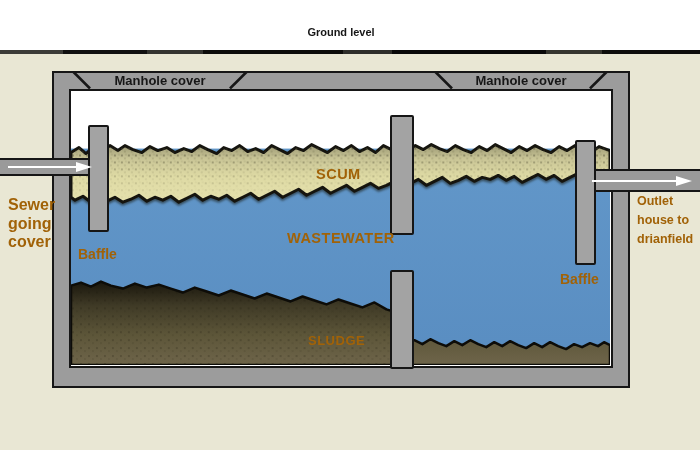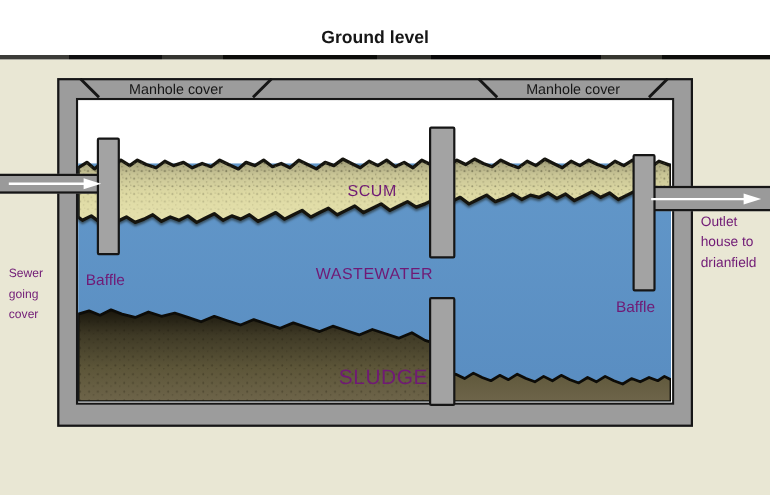--- a/index.html
+++ b/index.html
@@ -3,50 +3,50 @@
 <meta charset="utf-8">
 <style>
   html,body{margin:0;padding:0;background:#fff;}
   #stage{position:relative;width:700px;height:450px;overflow:hidden;background:#ffffff;
          font-family:"Liberation Sans","DejaVu Sans",sans-serif;color:#161616;}
   .abs{position:absolute;}
   
   #ground-bg{left:0;top:54px;width:700px;height:396px;background:#e9e7d4;z-index:1;}
   #ground-line{left:0;top:50px;width:700px;height:4px;z-index:2;
     background:linear-gradient(90deg,#3c3c38 0%,#3c3c38 9%,#101010 9%,#101010 21%,#343430 21%,#343430 29%,#0c0c0a 29%,#0c0c0a 49%,#2e2e2a 49%,#2e2e2a 56%,#080808 56%,#080808 78%,#36362f 78%,#36362f 86%,#0e0e0c 86%,#0e0e0c 100%);}
-  #ground-label{left:291px;top:26px;width:100px;text-align:center;font-size:16px;font-weight:bold;z-index:3;}
+  #ground-label{left:291px;top:26px;width:100px;text-align:center;font-size:11px;font-weight:bold;z-index:3;}
   
   #tank-outer{left:52px;top:71px;width:578px;height:317px;box-sizing:border-box;
     background:#9c9c9c;border:2.5px solid #161616;z-index:3;}
   #tank-inner{left:69px;top:89px;width:544px;height:279px;box-sizing:border-box;
     background:#ffffff;border:2.5px solid #161616;z-index:4;}
   #tank-inner svg{display:block;width:539px;height:274px;}
   #manhole-marks{left:52px;top:71px;width:578px;height:18px;z-index:5;}
-  .manhole-label{top:73px;width:126px;text-align:center;font-size:13px;font-weight:normal;z-index:6;}
+  .manhole-label{top:73px;width:126px;text-align:center;font-size:13px;font-weight:bold;z-index:6;}
   #manhole-label-left{left:97px;}
   #manhole-label-right{left:458px;}
   
   .concrete{box-sizing:border-box;background:#a3a3a3;border:2.5px solid #161616;border-radius:2px;}
   #divider-top{left:390px;top:115px;width:24px;height:120px;z-index:5;}
   #divider-bottom{left:390px;top:270px;width:24px;height:99px;z-index:5;}
   #baffle-left{left:88px;top:125px;width:21px;height:107px;z-index:7;}
   #baffle-right{left:575px;top:140px;width:21px;height:125px;z-index:7;}
   .pipe{box-sizing:border-box;background:#9a9a9a;border-top:2.5px solid #161616;border-bottom:2.5px solid #161616;z-index:6;}
   #inlet-pipe{left:0;top:158px;width:103px;height:18px;}
   #outlet-pipe{left:584px;top:169px;width:116px;height:23px;}
   .arrow{z-index:8;}
   
-  .lbl{font-weight:normal;z-index:9;color:#701a75;}
-  #sewer-label{left:8px;top:196px;font-size:11px;line-height:18.5px;margin-top:44px;}
+  .lbl{font-weight:bold;z-index:9;color:#a16207;}
+  #sewer-label{left:8px;top:196px;font-size:16px;line-height:18.5px;}
   #outlet-label{left:637px;top:192px;font-size:12.5px;line-height:19px;}
   #baffle-left-label{left:78px;top:246px;font-size:14px;}
   #baffle-right-label{left:560px;top:271px;font-size:14px;}
   #scum-label{left:316px;top:166px;font-size:14.5px;letter-spacing:0.5px;}
-  #wastewater-label{left:287px;top:242px;font-size:14.5px;letter-spacing:0.5px;}
-  #sludge-label{left:308px;top:333px;font-size:19px;letter-spacing:0.5px;}
+  #wastewater-label{left:287px;top:230px;font-size:14.5px;letter-spacing:0.5px;}
+  #sludge-label{left:308px;top:333px;font-size:13px;letter-spacing:0.5px;}
 </style>
 </head>
 <body>
 
 <div id="stage">
 
   <div class="abs" id="ground-bg"></div>
   <div class="abs" id="ground-line"></div>
   <div class="abs" id="ground-label">Ground level</div>
 

